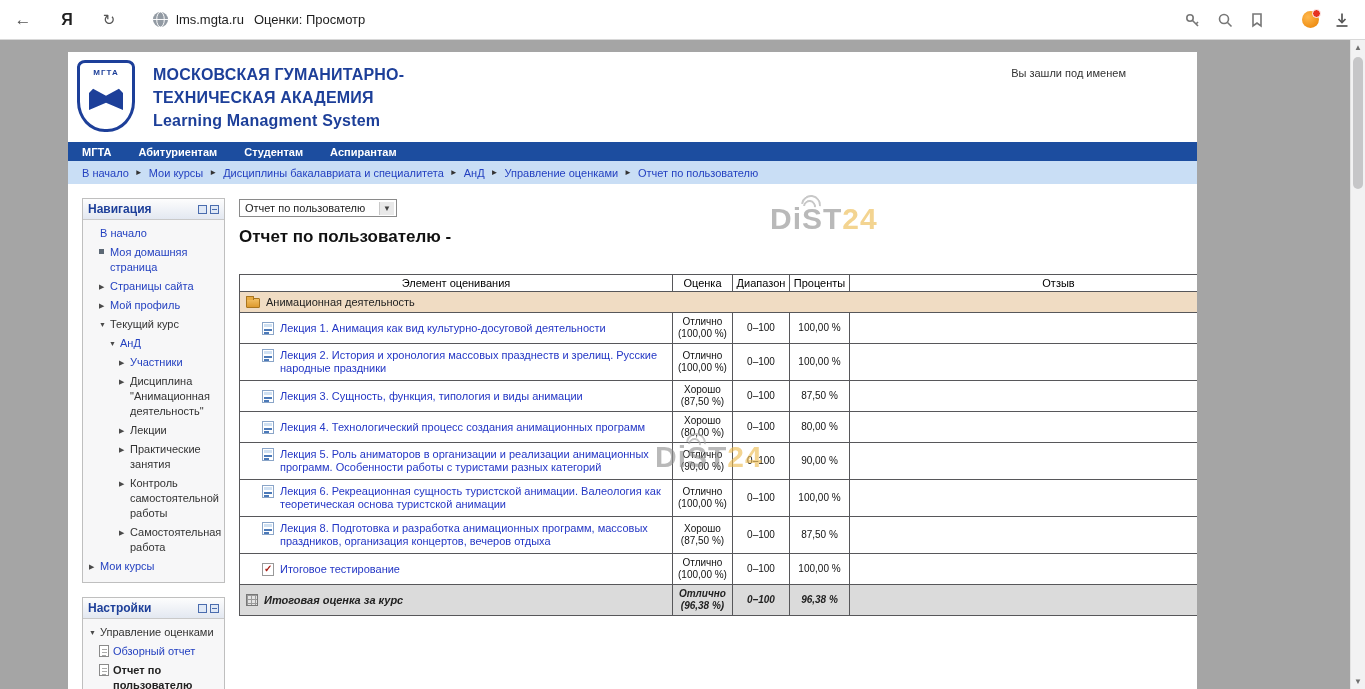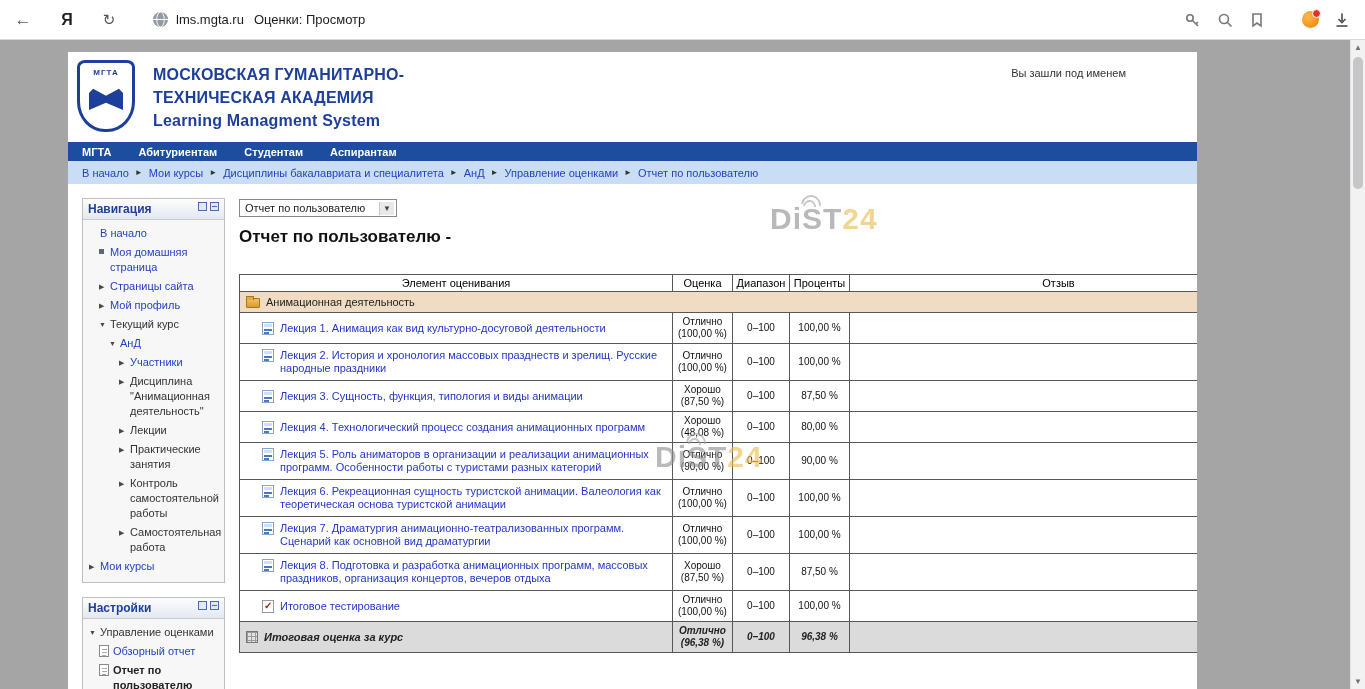--- a/index.html
+++ b/index.html
@@ -49,21 +49,21 @@
   .breadcrumb{height:23px;background:#c9def5;display:flex;align-items:center;padding-left:14px;font-size:11px;gap:6px;white-space:nowrap}
   .breadcrumb a{color:#2441c0}
   .breadcrumb .sep{color:#333;font-size:8px}
 
   
   .layout{display:flex;align-items:flex-start;padding:14px 9px 0 14px;gap:14px}
 
   
   .sidebar{width:143px;flex:none}
   .block{border:1px solid #bfbfbf;background:#f7f7f8;margin-bottom:14px}
-  .block-hd{display:flex;justify-content:space-between;padding:3px 5px;background:linear-gradient(#fdfdfd,#e3e8f1);border-bottom:1px solid #c9c9c9}
+  .block-hd{display:flex;align-items:center;justify-content:space-between;padding:3px 5px;background:linear-gradient(#fdfdfd,#e3e8f1);border-bottom:1px solid #c9c9c9}
   .block-hd .bt{font-size:12px;font-weight:bold;color:#1d3f99}
   .block-hd .hicons{display:flex;gap:3px}
   .hicon{width:9px;height:9px;border:1px solid #4a6cae;background:#dfe8f6;display:inline-block;position:relative;cursor:pointer}
   .hicon.line::after{content:"";position:absolute;left:1px;right:1px;top:3px;height:1px;background:#4a6cae}
   .block-bd{padding:4px 3px 6px 3px}
   .nav-item{display:flex;align-items:flex-start;padding:2px 0;font-size:11px;line-height:15px}
   .d0{padding-left:3px}.d1{padding-left:13px}.d2{padding-left:23px}.d3{padding-left:33px}
   .marker{flex:none;width:11px;font-size:7px;color:#4a4a4a;line-height:15px;cursor:pointer}
   .marker.sq::before{content:"";display:inline-block;width:5px;height:5px;background:#5c6875;margin-bottom:1px}
   .marker.col::before{content:"▶"}
@@ -387,21 +387,21 @@
 
             <tr>
               <td class="item">
                   <span class="row-inner">
                     <span class="icon-lesson"></span>
                     <a>Лекция 4. Технологический процесс создания анимационных программ</a>
                   </span>
                 </td>
               <td class="cgrade">
                   <div>Хорошо</div>
-                  <div>(48,08 %)</div>
+                  <div>(80,00 %)</div>
                 </td>
               <td class="cgrade">0–100</td>
               <td class="cgrade">80,00 %</td>
               <td class="feedback"></td>
             </tr>
 
             <tr>
               <td class="item">
                   <span class="row-inner">
                     <span class="icon-lesson"></span>
@@ -426,35 +426,20 @@
                 </td>
               <td class="cgrade">
                   <div>Отлично</div>
                   <div>(100,00 %)</div>
                 </td>
               <td class="cgrade">0–100</td>
               <td class="cgrade">100,00 %</td>
               <td class="feedback"></td>
             </tr>
 
-            <tr>
-              <td class="item">
-                  <span class="row-inner">
-                    <span class="icon-lesson"></span>
-                    <a>Лекция 7. Драматургия анимационно-театрализованных программ. Сценарий как основной вид драматургии</a>
-                  </span>
-                </td>
-              <td class="cgrade">
-                  <div>Отлично</div>
-                  <div>(100,00 %)</div>
-                </td>
-              <td class="cgrade">0–100</td>
-              <td class="cgrade">100,00 %</td>
-              <td class="feedback"></td>
-            </tr>
 
             <tr>
               <td class="item">
                   <span class="row-inner">
                     <span class="icon-lesson"></span>
                     <a>Лекция 8. Подготовка и разработка анимационных программ, массовых праздников, организация концертов, вечеров отдыха</a>
                   </span>
                 </td>
               <td class="cgrade">
                   <div>Хорошо</div>

